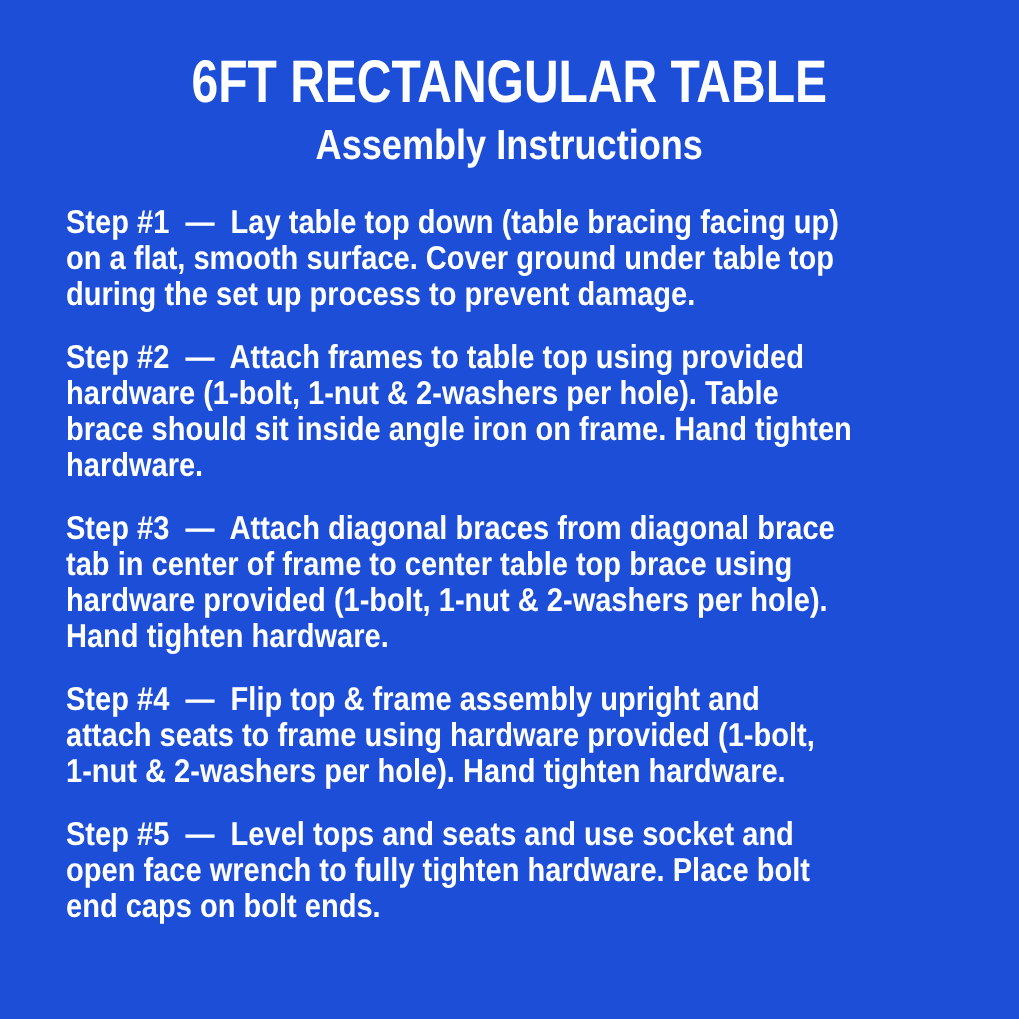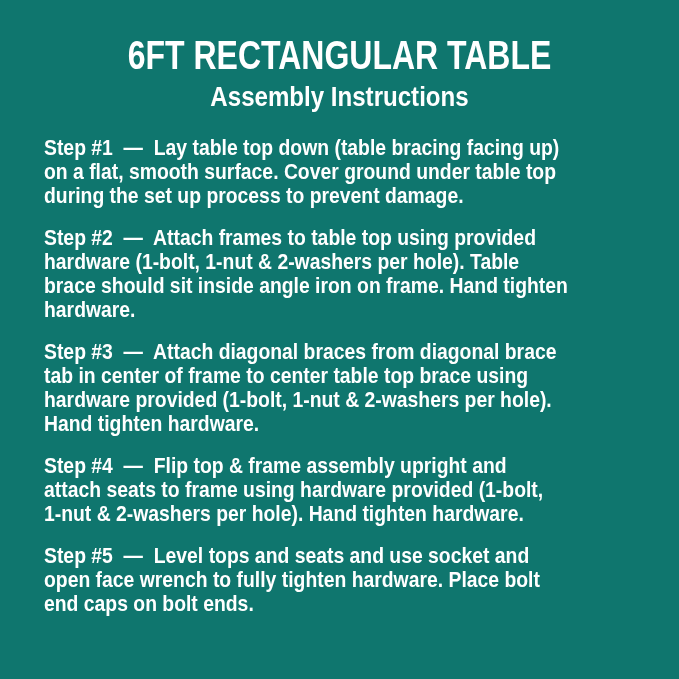--- a/index.html
+++ b/index.html
@@ -4,21 +4,21 @@
 <style>
   html, body {
     margin: 0;
     padding: 0;
     background: #000000;
   }
   .page {
     position: relative;
     width: 679px;
     height: 679px;
-    background: #0f766e;
+    background: #1d4ed8;
     color: #ffffff;
     font-family: "Liberation Sans", "DejaVu Sans", sans-serif;
     font-weight: bold;
     overflow: hidden;
   }
   .title {
     margin: 0;
     padding-top: 33px;
     text-align: center;
     font-size: 40px;

